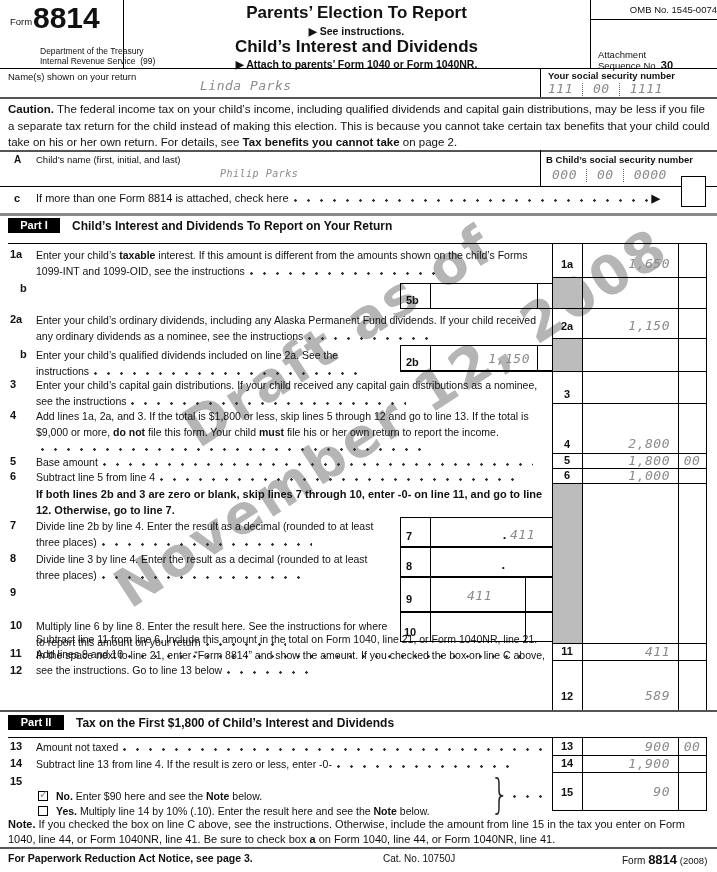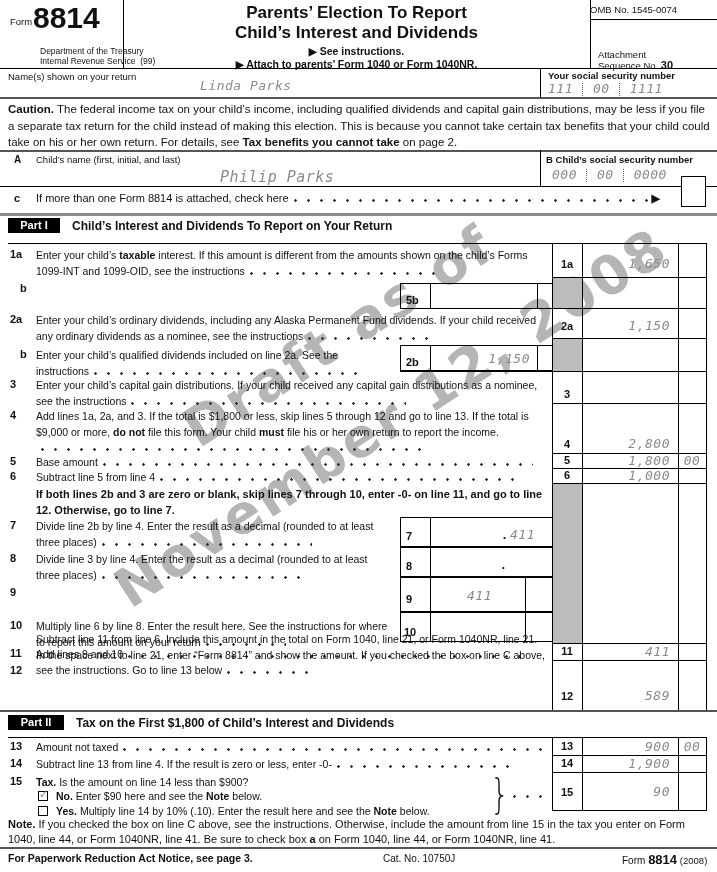--- a/index.html
+++ b/index.html
@@ -46,47 +46,47 @@
 
   <span class="abs sm" style="left:10px;top:16px">Form</span>
   <span class="abs b" style="left:33px;top:1px;font-size:30px">8814</span>
   <div class="abs xs" style="left:8px;top:46px;line-height:10px">
     <div>Department of the Treasury</div>
     <div><span>Internal Revenue Service</span>&nbsp;&nbsp;<span>(99)</span></div>
   </div>
 
   <div class="abs" style="left:123px;top:0;width:467px;text-align:center">
     <div class="b" style="font-size:17px;margin-top:3px">Parents’ Election To Report</div>
+    <div class="b" style="font-size:10.5px;margin-top:2px">▶ See instructions.</div>
     <div class="b" style="font-size:17px">Child’s Interest and Dividends</div>
-    <div class="b" style="font-size:10.5px;margin-top:2px">▶ See instructions.</div>
     <div class="b" style="font-size:10.5px;margin-top:1px">▶ Attach to parents’ Form 1040 or Form 1040NR.</div>
   </div>
 
-  <div class="abs sm" style="left:590px;top:4px;width:127px;text-align:left">OMB No. 1545-0074</div>
+  <div class="abs sm" style="left:590px;top:4px;width:127px;text-align:right">OMB No. 1545-0074</div>
   <div class="hline" style="left:590px;top:19px;width:127px"></div>
   <div class="abs sm" style="left:598px;top:50px;line-height:10px">
     <div>Attachment</div>
     <div><span>Sequence No.</span>&nbsp;<span class="b" style="font-size:11px">30</span></div>
   </div>
 
   <div class="vline" style="left:540px;top:68px;height:29px"></div>
   <span class="abs sm" style="left:8px;top:71px">Name(s) shown on your return</span>
   <span class="abs hand" style="left:200px;top:78px;font-size:13px">Linda Parks</span>
   <span class="abs sm b" style="left:548px;top:70px">Your social security number</span>
   <div class="abs hand" style="left:548px;top:81px;font-size:13px">
     <span>111</span><span class="ssnsep"></span><span>00</span><span class="ssnsep"></span><span>1111</span>
   </div>
   <div class="hline2" style="left:0;top:97px;width:717px"></div>
 
   <div class="abs" style="left:8px;top:101px;width:702px;font-size:11.5px;line-height:16.5px"><b>Caution.</b><span> The federal income tax on your child’s income, including qualified dividends and capital gain distributions, may be less if you file a separate tax return for the child instead of making this election. This is because you cannot take certain tax benefits that your child could take on his or her own return. For details, see </span><b>Tax benefits you cannot take</b><span> on page 2.</span></div>
   <div class="hline2" style="left:0;top:150px;width:717px"></div>
 
   <span class="num" style="left:14px;top:154px;font-size:10px">A</span>
   <span class="abs sm" style="left:36px;top:154px">Child’s name (first, initial, and last)</span>
-  <span class="abs hand" style="left:220px;top:168px;font-size:15px">Philip Parks</span>
+  <span class="abs hand" style="left:220px;top:168px;font-size:10px">Philip Parks</span>
   <div class="vline" style="left:540px;top:150px;height:36px"></div>
   <span class="abs sm b" style="left:546px;top:154px"><span>B</span>&nbsp;<span>Child’s social security number</span></span>
   <div class="abs hand" style="left:552px;top:167px;font-size:13px">
     <span>000</span><span class="ssnsep"></span><span>00</span><span class="ssnsep"></span><span>0000</span>
   </div>
   <div class="hline" style="left:0;top:186px;width:717px"></div>
 
   <span class="num" style="left:14px;top:192px">c</span>
   <span class="abs" style="left:36px;top:192px;font-size:11px"><span>If more than one Form 8814 is attached, check here</span><span class="dots" style="width:355px"></span>&nbsp;<span class="b">▶</span></span>
   <div class="checkbox" style="left:681px;top:176px;width:25px;height:31px"></div>
@@ -226,21 +226,20 @@
   <span class="rowlabel" style="top:740px">13</span>
   <span class="rowval hand" style="top:739px">900</span>
   <span class="cents hand" style="top:739px">00</span>
 
   <span class="num" style="left:10px;top:757px">14</span>
   <div class="desc" style="left:36px;top:757px;width:512px"><span><span>Subtract line 13 from line 4. If the result is zero or less, enter -0-</span></span><span class="dots" style="width:180px"></span></div>
   <span class="rowlabel" style="top:757px">14</span>
   <span class="rowval hand" style="top:756px">1,900</span>
 
   <span class="num" style="left:10px;top:775px">15</span>
-  <div class="desc" style="left:36px;top:775px;width:450px"><b>Tax.</b><span>  Is the amount on line 14 less than $900?</span></div>
   <div class="checkbox" style="left:38px;top:791px;width:10px;height:10px">
       <span style="position:absolute;left:0px;top:-4px;font-size:11px;color:#888">✓</span>
     </div>
   <div class="desc" style="left:56px;top:789px;width:430px"><b>No.</b><span>   Enter $90 here and see the </span><b>Note</b><span> below.</span></div>
   <div class="checkbox" style="left:38px;top:806px;width:10px;height:10px"></div>
   <div class="desc" style="left:56px;top:804px;width:440px"><b>Yes.</b><span>  Multiply line 14 by 10% (.10). Enter the result here and see the </span><b>Note</b><span> below.</span></div>
   <span class="brace" style="left:487px;top:771px">}</span>
   <span class="dots" style="position:absolute;left:508px;top:795px;width:30px"></span>
   <span class="rowlabel" style="top:786px">15</span>
   <span class="rowval hand" style="top:784px">90</span>

